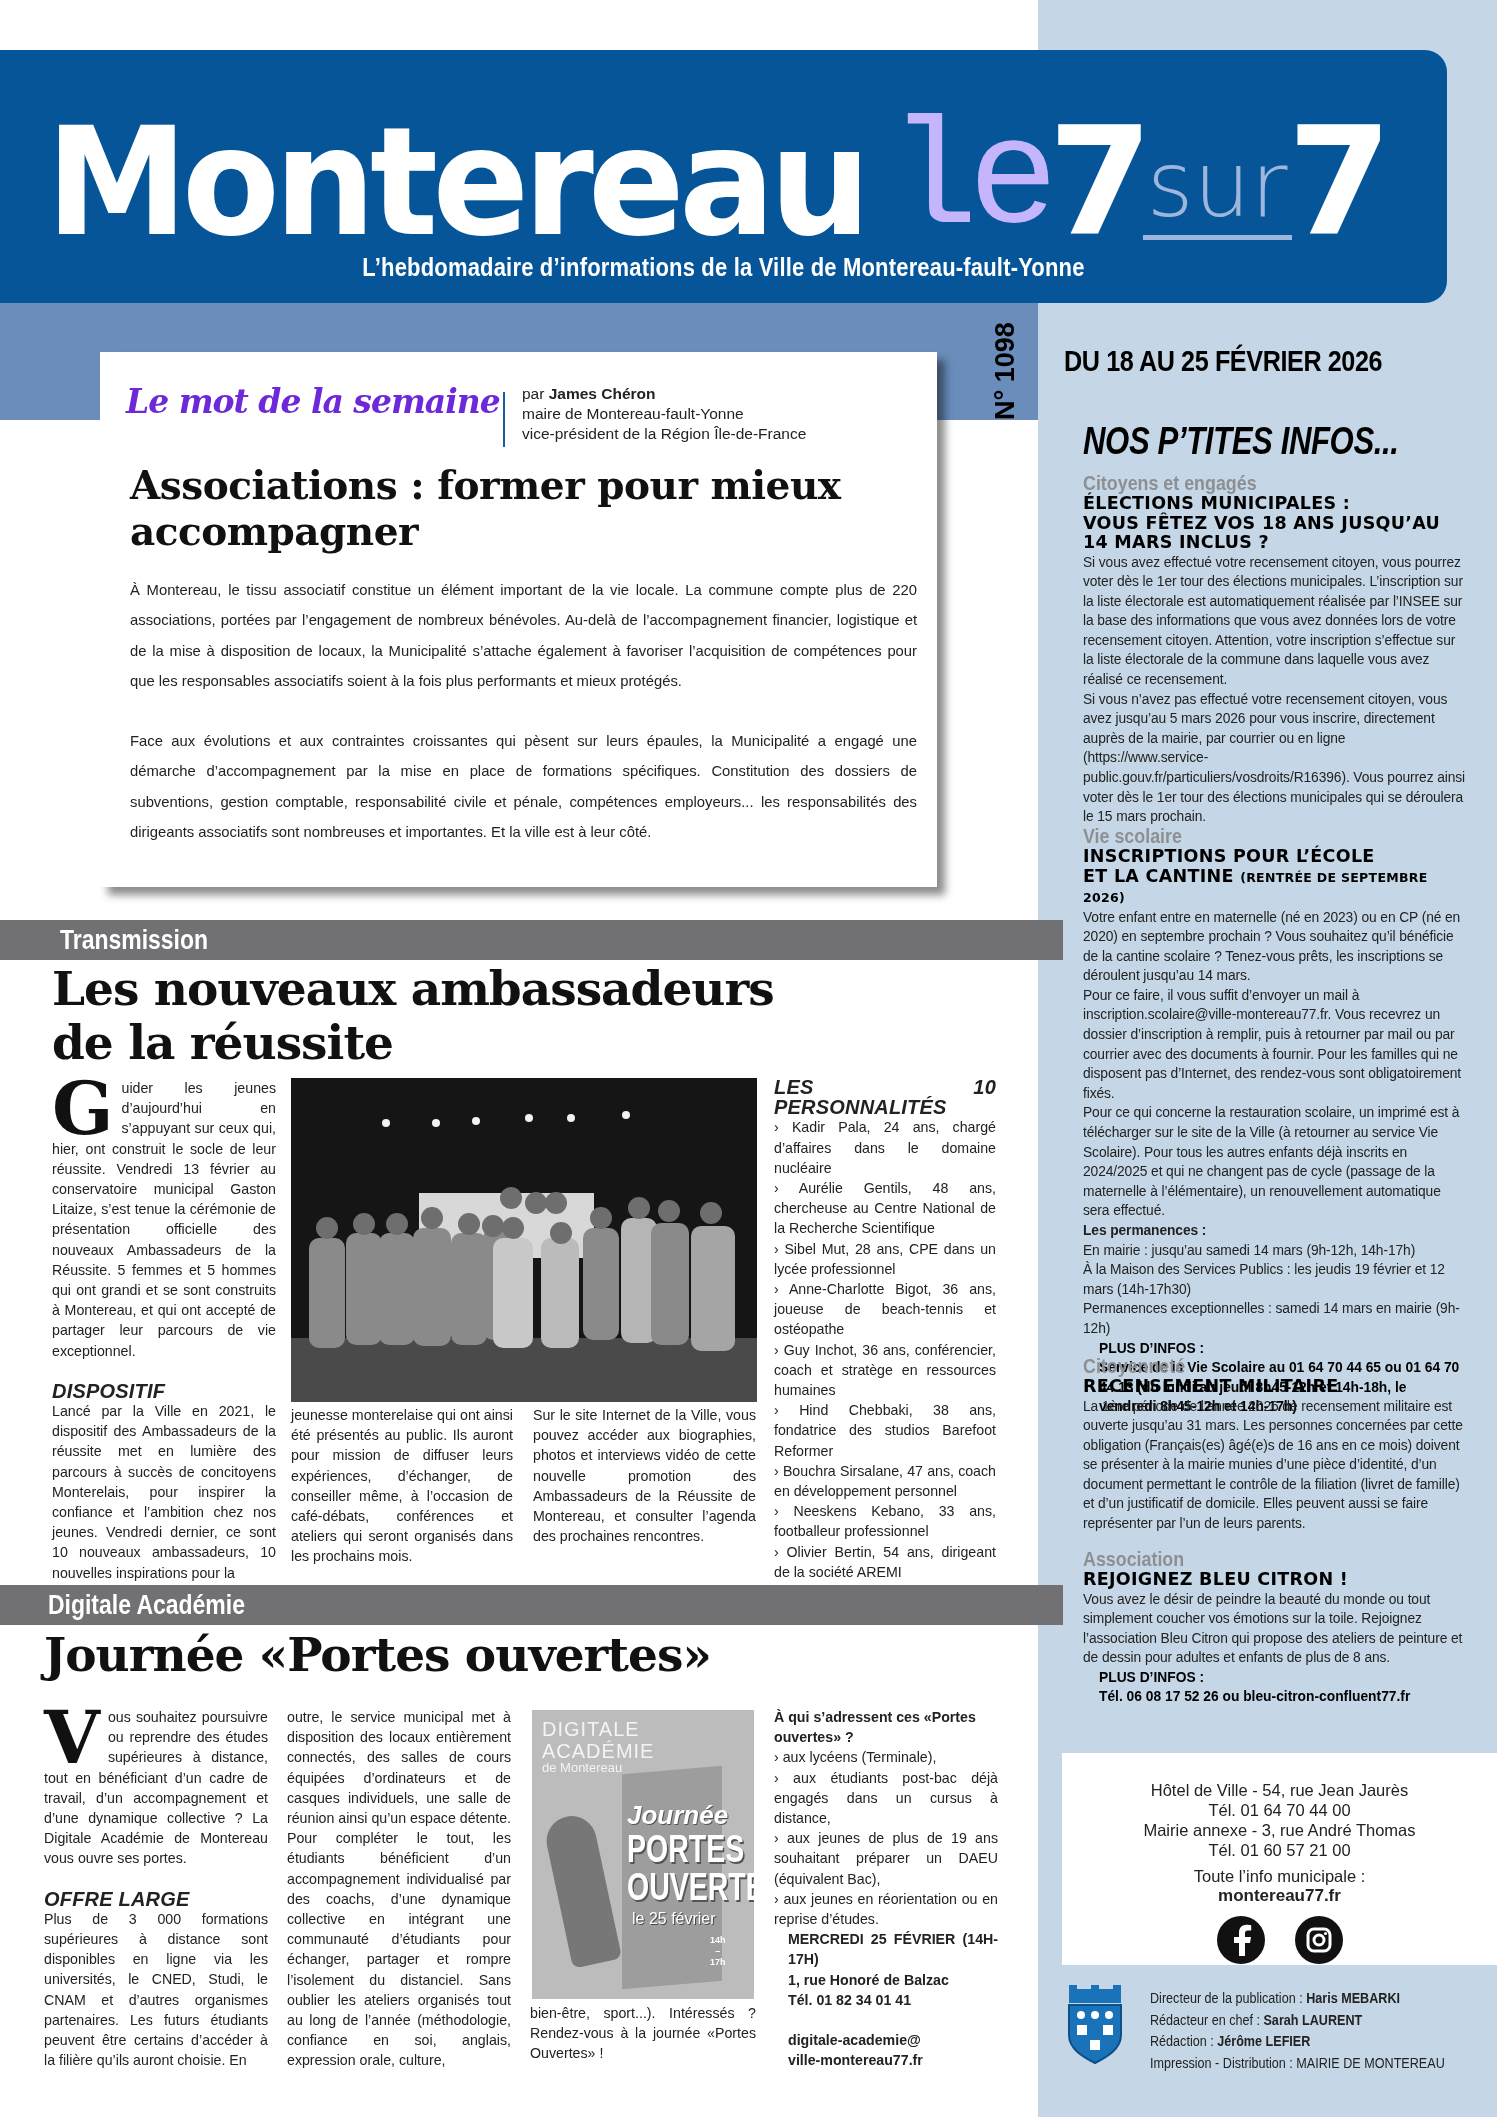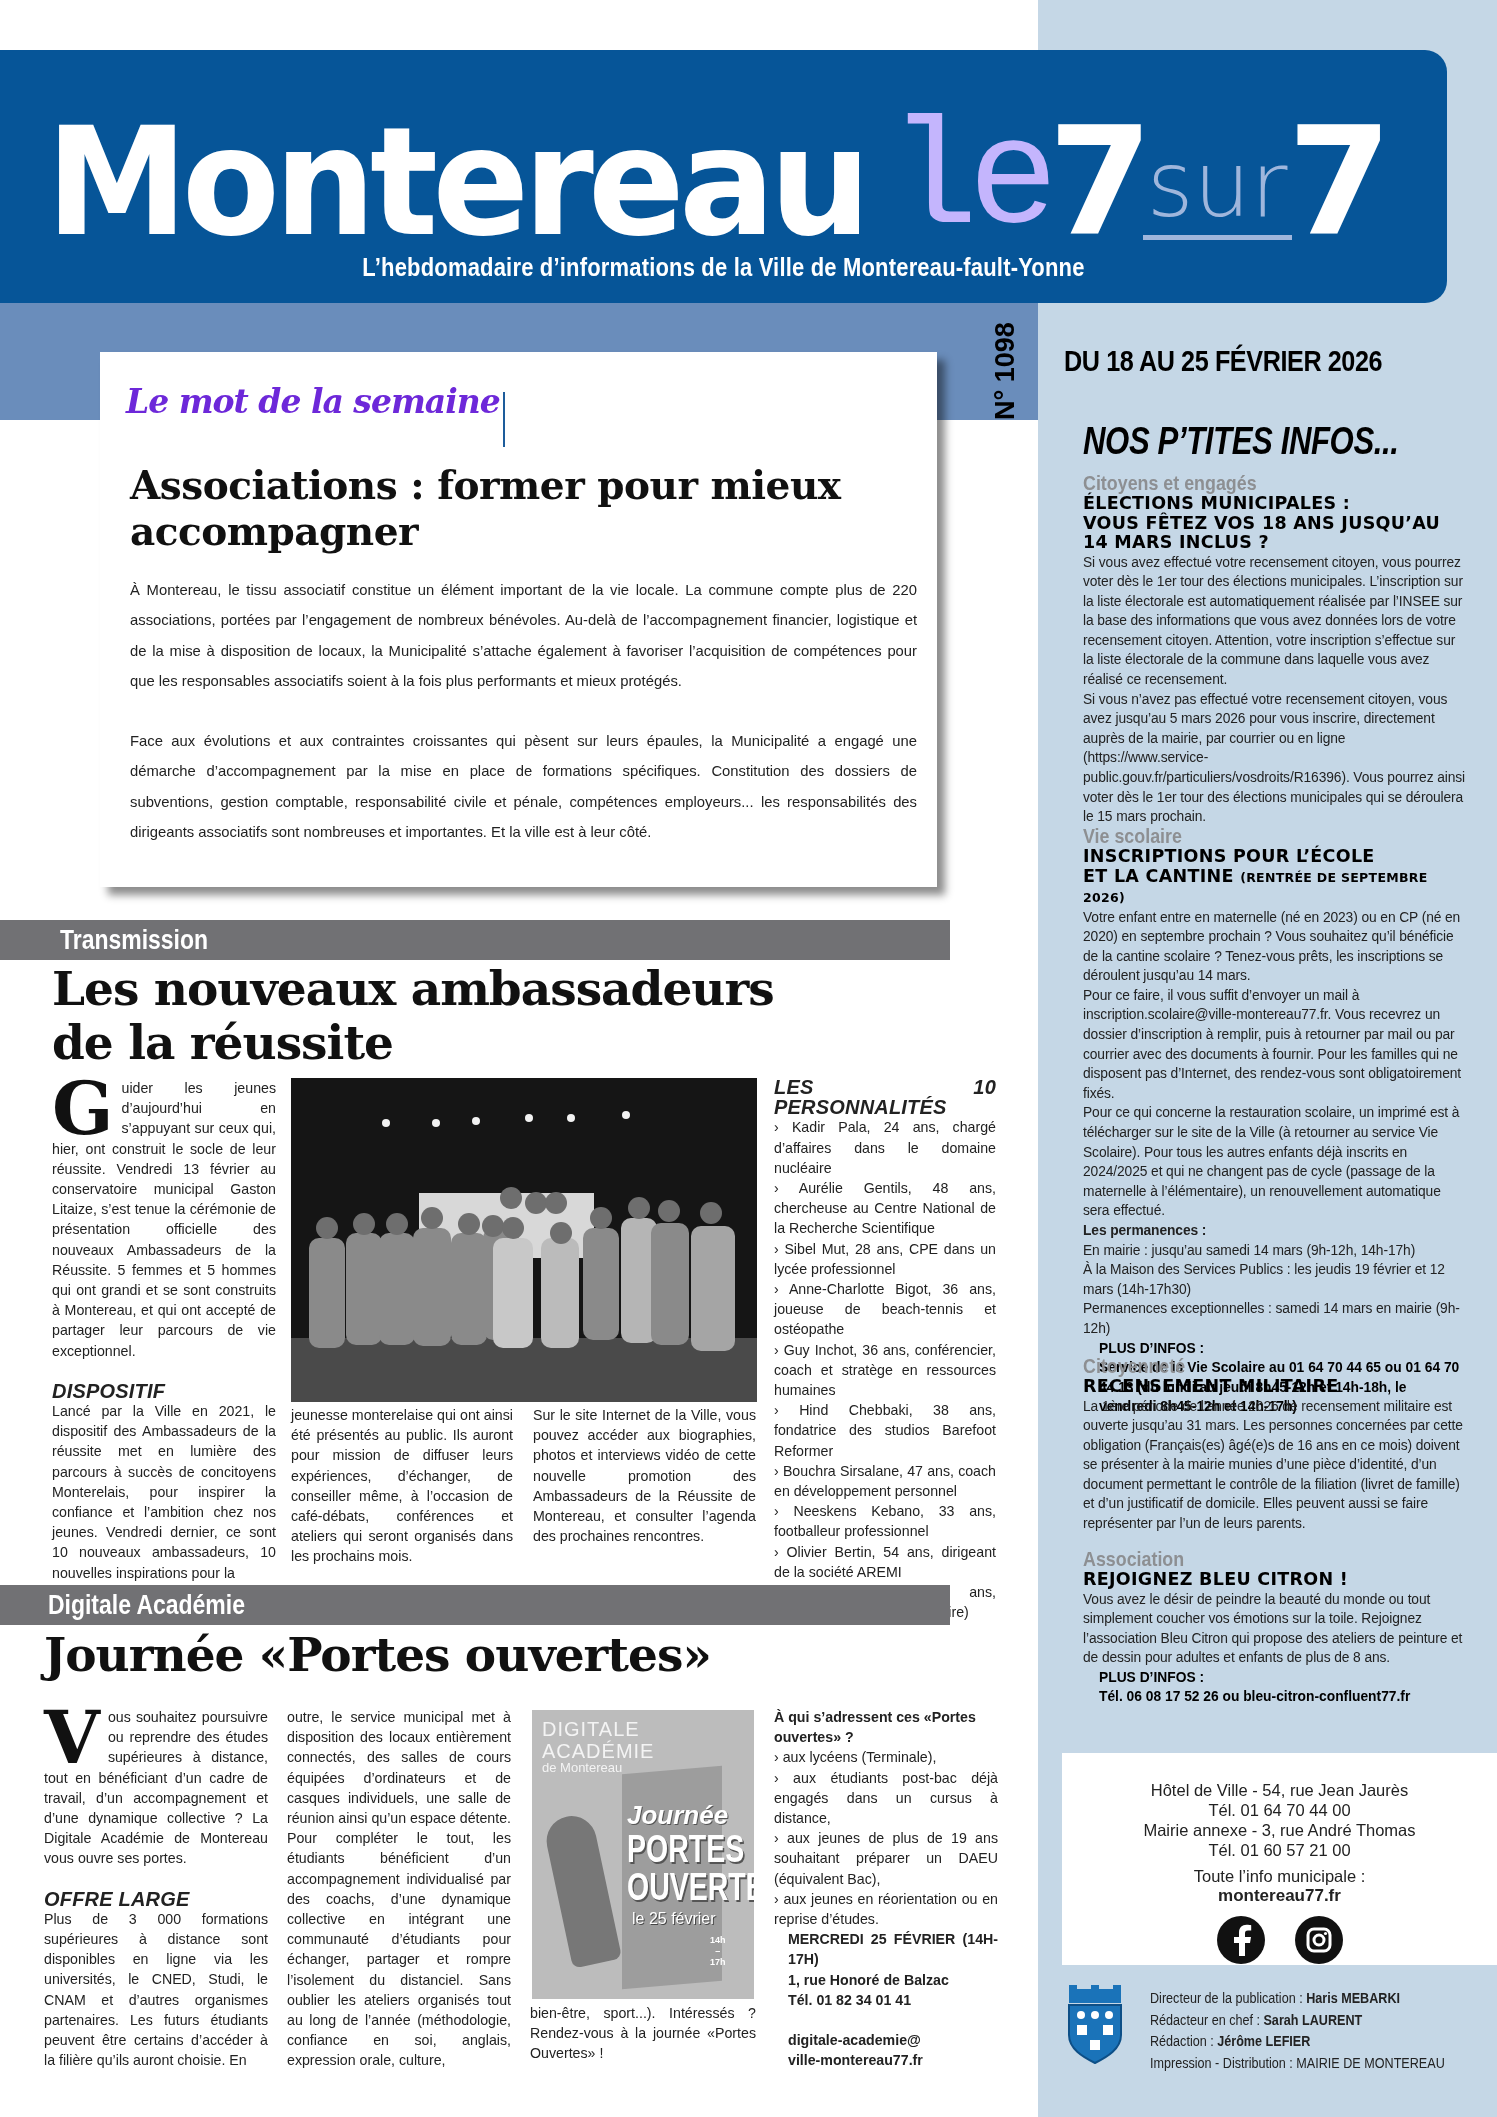--- a/index.html
+++ b/index.html
@@ -25,21 +25,21 @@
   .editorial { position: absolute; left: 100px; top: 352px; width: 837px; height: 535px; background: #fff; box-shadow: 8px 8px 8px rgba(0,0,0,0.45); }
   .ed-kicker { position: absolute; left: 26px; top: 30px; font-family: "DejaVu Serif", serif; font-style: italic; font-weight: bold; font-size: 33px; color: #6d28d9; letter-spacing: -1px; }
   .ed-divider { position: absolute; left: 403px; top: 40px; width: 2px; height: 55px; background: #1d5c9b; }
   .ed-byline { position: absolute; left: 422px; top: 32px; font-size: 15.5px; line-height: 20px; color: #222; }
   .ed-byline b { font-weight: bold; }
   .ed-title { position: absolute; left: 30px; top: 110px; width: 780px; font-family: "DejaVu Serif", serif; font-weight: bold; font-size: 39px; line-height: 46px; color: #111; letter-spacing: -0.5px; }
   .ed-body { position: absolute; left: 30px; top: 223px; width: 787px; font-size: 14.8px; line-height: 30.3px; text-align: justify; color: #222; }
   .ed-body p + p { margin-top: 30px; }
 
   
-  .section-bar { position: absolute; left: 0; width: 950px; height: 40px; background: #717174; color: #fff; font-weight: bold; font-size: 28px; line-height: 40px; padding-left: 60px; }
+  .section-bar { position: absolute; left: 0; width: 1063px; height: 40px; background: #717174; color: #fff; font-weight: bold; font-size: 28px; line-height: 40px; padding-left: 60px; }
   .section-bar span { display: inline-block; transform: scaleX(0.82); transform-origin: left; }
   .section-bar.da { padding-left: 48px; }
 
   .art-title { position: absolute; left: 52px; font-family: "DejaVu Serif", serif; font-weight: bold; font-size: 47px; line-height: 54px; color: #111; letter-spacing: -1px; }
 
   .col { position: absolute; font-size: 14.2px; line-height: 20.2px; text-align: justify; color: #222; hyphens: manual; }
   .dropcap { float: left; font-family: "DejaVu Serif", serif; font-weight: bold; font-size: 72px; line-height: 58px; margin: 2px 8px 0 0; color: #111; }
   .subhead { font-weight: bold; font-size: 20px; letter-spacing: 0.2px; margin-top: 20px; font-style: italic; }
   .col .first-sub { margin-top: 0; }
   .bullets div { text-align: justify; }
@@ -82,20 +82,25 @@
   </div>
   <div class="tagline">L’hebdomadaire d’informations de la Ville de Montereau-fault-Yonne</div>
 </header>
 
 <div class="issue-no">N° 1098</div>
 <div class="date-range">DU 18 AU 25 FÉVRIER 2026</div>
 
 <section class="editorial">
   <div class="ed-kicker">Le mot de la semaine</div>
   <div class="ed-divider"></div>
+  <div class="ed-byline">
+    <div><span>par </span><b>James Chéron</b></div>
+    <div>maire de Montereau-fault-Yonne</div>
+    <div>vice-président de la Région Île-de-France</div>
+  </div>
   <h1 class="ed-title">Associations : former pour mieux accompagner</h1>
   <div class="ed-body">
     <p>À Montereau, le tissu associatif constitue un élément important de la vie locale. La commune compte plus de 220 associations, portées par l’engagement de nombreux bénévoles. Au-delà de l’accompagnement financier, logistique et de la mise à disposition de locaux, la Municipalité s’attache également à favoriser l’acquisition de compétences pour que les responsables associatifs soient à la fois plus performants et mieux protégés.</p>
     <p>Face aux évolutions et aux contraintes croissantes qui pèsent sur leurs épaules, la Municipalité a engagé une démarche d’accompagnement par la mise en place de formations spécifiques. Constitution des dossiers de subventions, gestion comptable, responsabilité civile et pénale, compétences employeurs... les responsabilités des dirigeants associatifs sont nombreuses et importantes. Et la ville est à leur côté.</p>
   </div>
 </section>
 
 <div class="section-bar" style="top:920px;"><span>Transmission</span></div>
 <h2 class="art-title" style="top:962px;">
   <div>Les nouveaux ambassadeurs</div>

